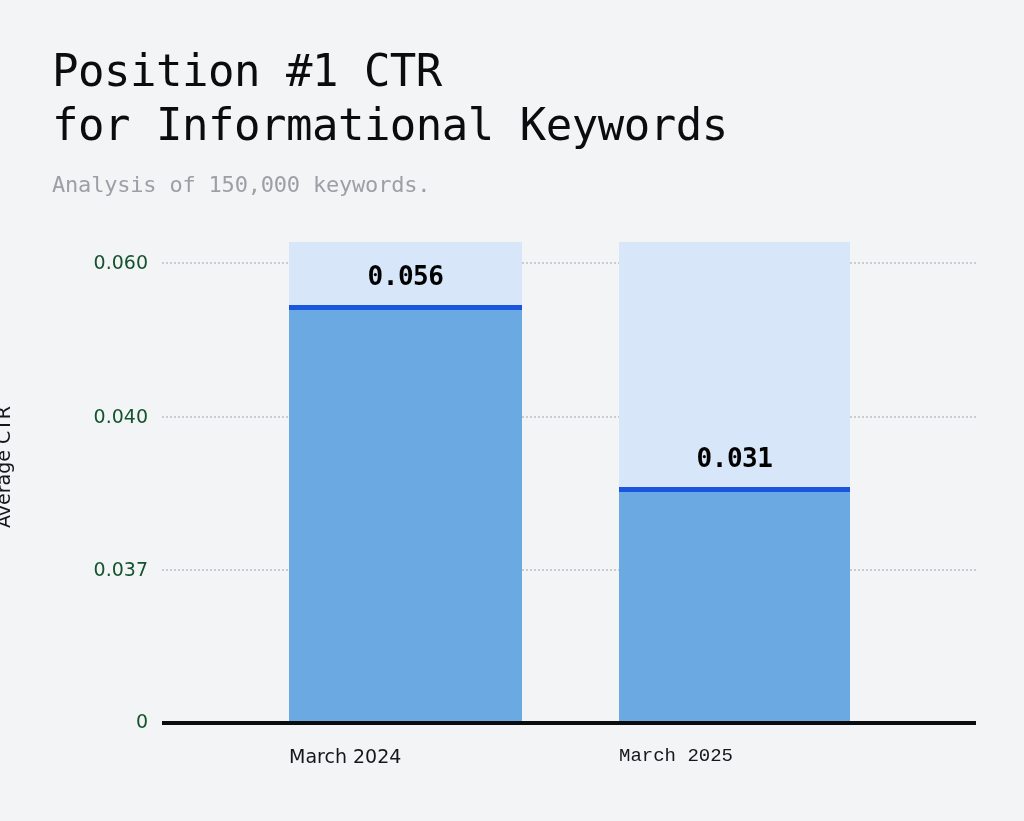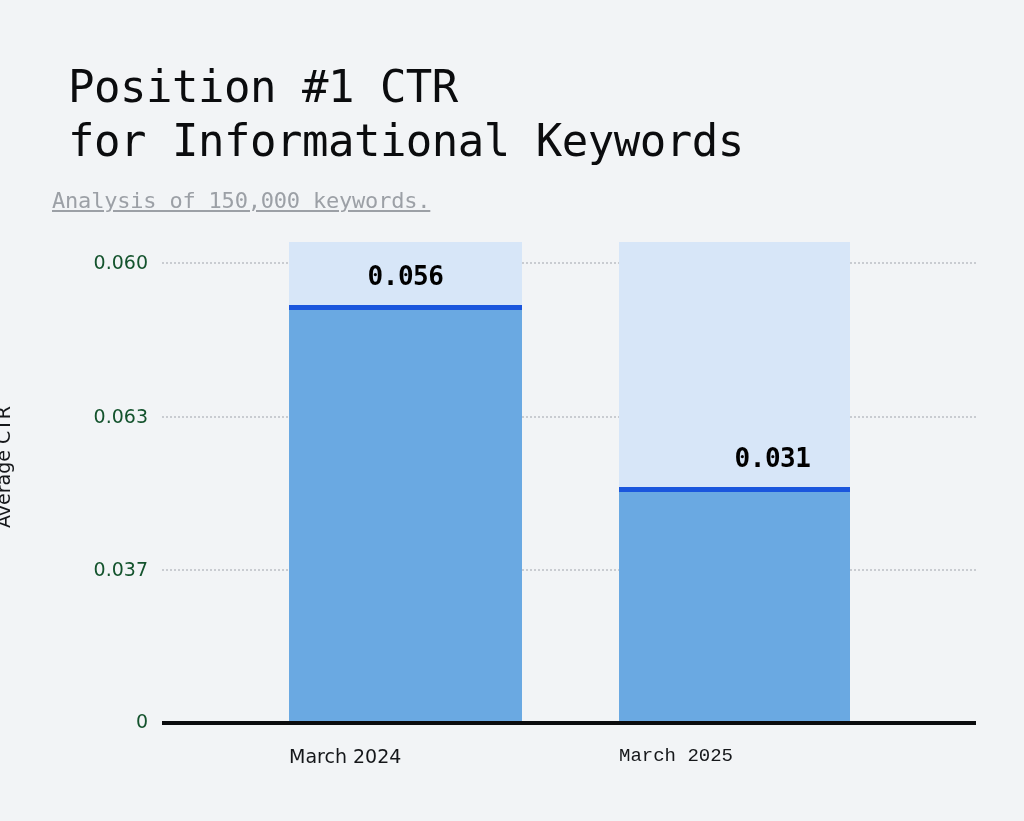--- a/index.html
+++ b/index.html
@@ -27,31 +27,30 @@
     width: 900px;
   }
   .chart-title {
     font-family: "DejaVu Sans Mono", "Liberation Mono", monospace;
     font-size: 44px;
     line-height: 54px;
     font-weight: 400;
     color: #0b0c0e;
     letter-spacing: -0.5px;
     white-space: pre-line;
-    margin: 16px;
+    margin: 0;
   }
   .chart-subtitle {
     font-family: "DejaVu Sans Mono", "Liberation Mono", monospace;
     font-size: 22px;
     line-height: 30px;
     font-weight: 400;
     color: #9ca0a6;
     margin: 18px 0 0 0;
     letter-spacing: -0.2px;
-    text-decoration: underline;
   }
 
   
   .plot-wrap {
     position: absolute;
     left: 0;
     top: 0;
     width: 1024px;
     height: 821px;
   }
@@ -149,39 +148,39 @@
     <div class="axis-title">Average CTR</div>
 
     <div class="gridline" style="top:262px"></div>
     <div class="gridline" style="top:416px"></div>
     <div class="gridline" style="top:569px"></div>
 
     <div class="ytick-wrap" style="top:262px">
       <div class="ytick">0.060</div>
     </div>
     <div class="ytick-wrap" style="top:416px">
-      <div class="ytick">0.063</div>
+      <div class="ytick">0.040</div>
     </div>
     <div class="ytick-wrap" style="top:569px">
       <div class="ytick">0.037</div>
     </div>
     <div class="ytick-wrap" style="top:721px">
       <div class="ytick">0</div>
     </div>
 
     <div class="bar-group">
       <div class="bar-track" style="left:289px; top:242px; width:233px; height:481px;"></div>
       <div class="bar-fill" style="left:289px; top:305px; width:233px; height:418px;"></div>
       <div class="bar-value" style="left:289px; top:261px; width:233px;">0.056</div>
       <div class="bar-label" style="left:289px; width:233px;">March 2024</div>
     </div>
 
     <div class="bar-group">
       <div class="bar-track" style="left:619px; top:242px; width:231px; height:481px;"></div>
       <div class="bar-fill" style="left:619px; top:487px; width:231px; height:236px;"></div>
-      <div class="bar-value" style="left:619px; top:443px; width:231px;padding-left:38px;">0.031</div>
+      <div class="bar-value" style="left:619px; top:443px; width:231px;">0.031</div>
       <div class="bar-label" style="left:619px; width:231px;font-family:Liberation Mono, monospace;">March 2025</div>
     </div>
 
     <div class="baseline"></div>
 
   </div>
 </div>
 
 </body></html>

